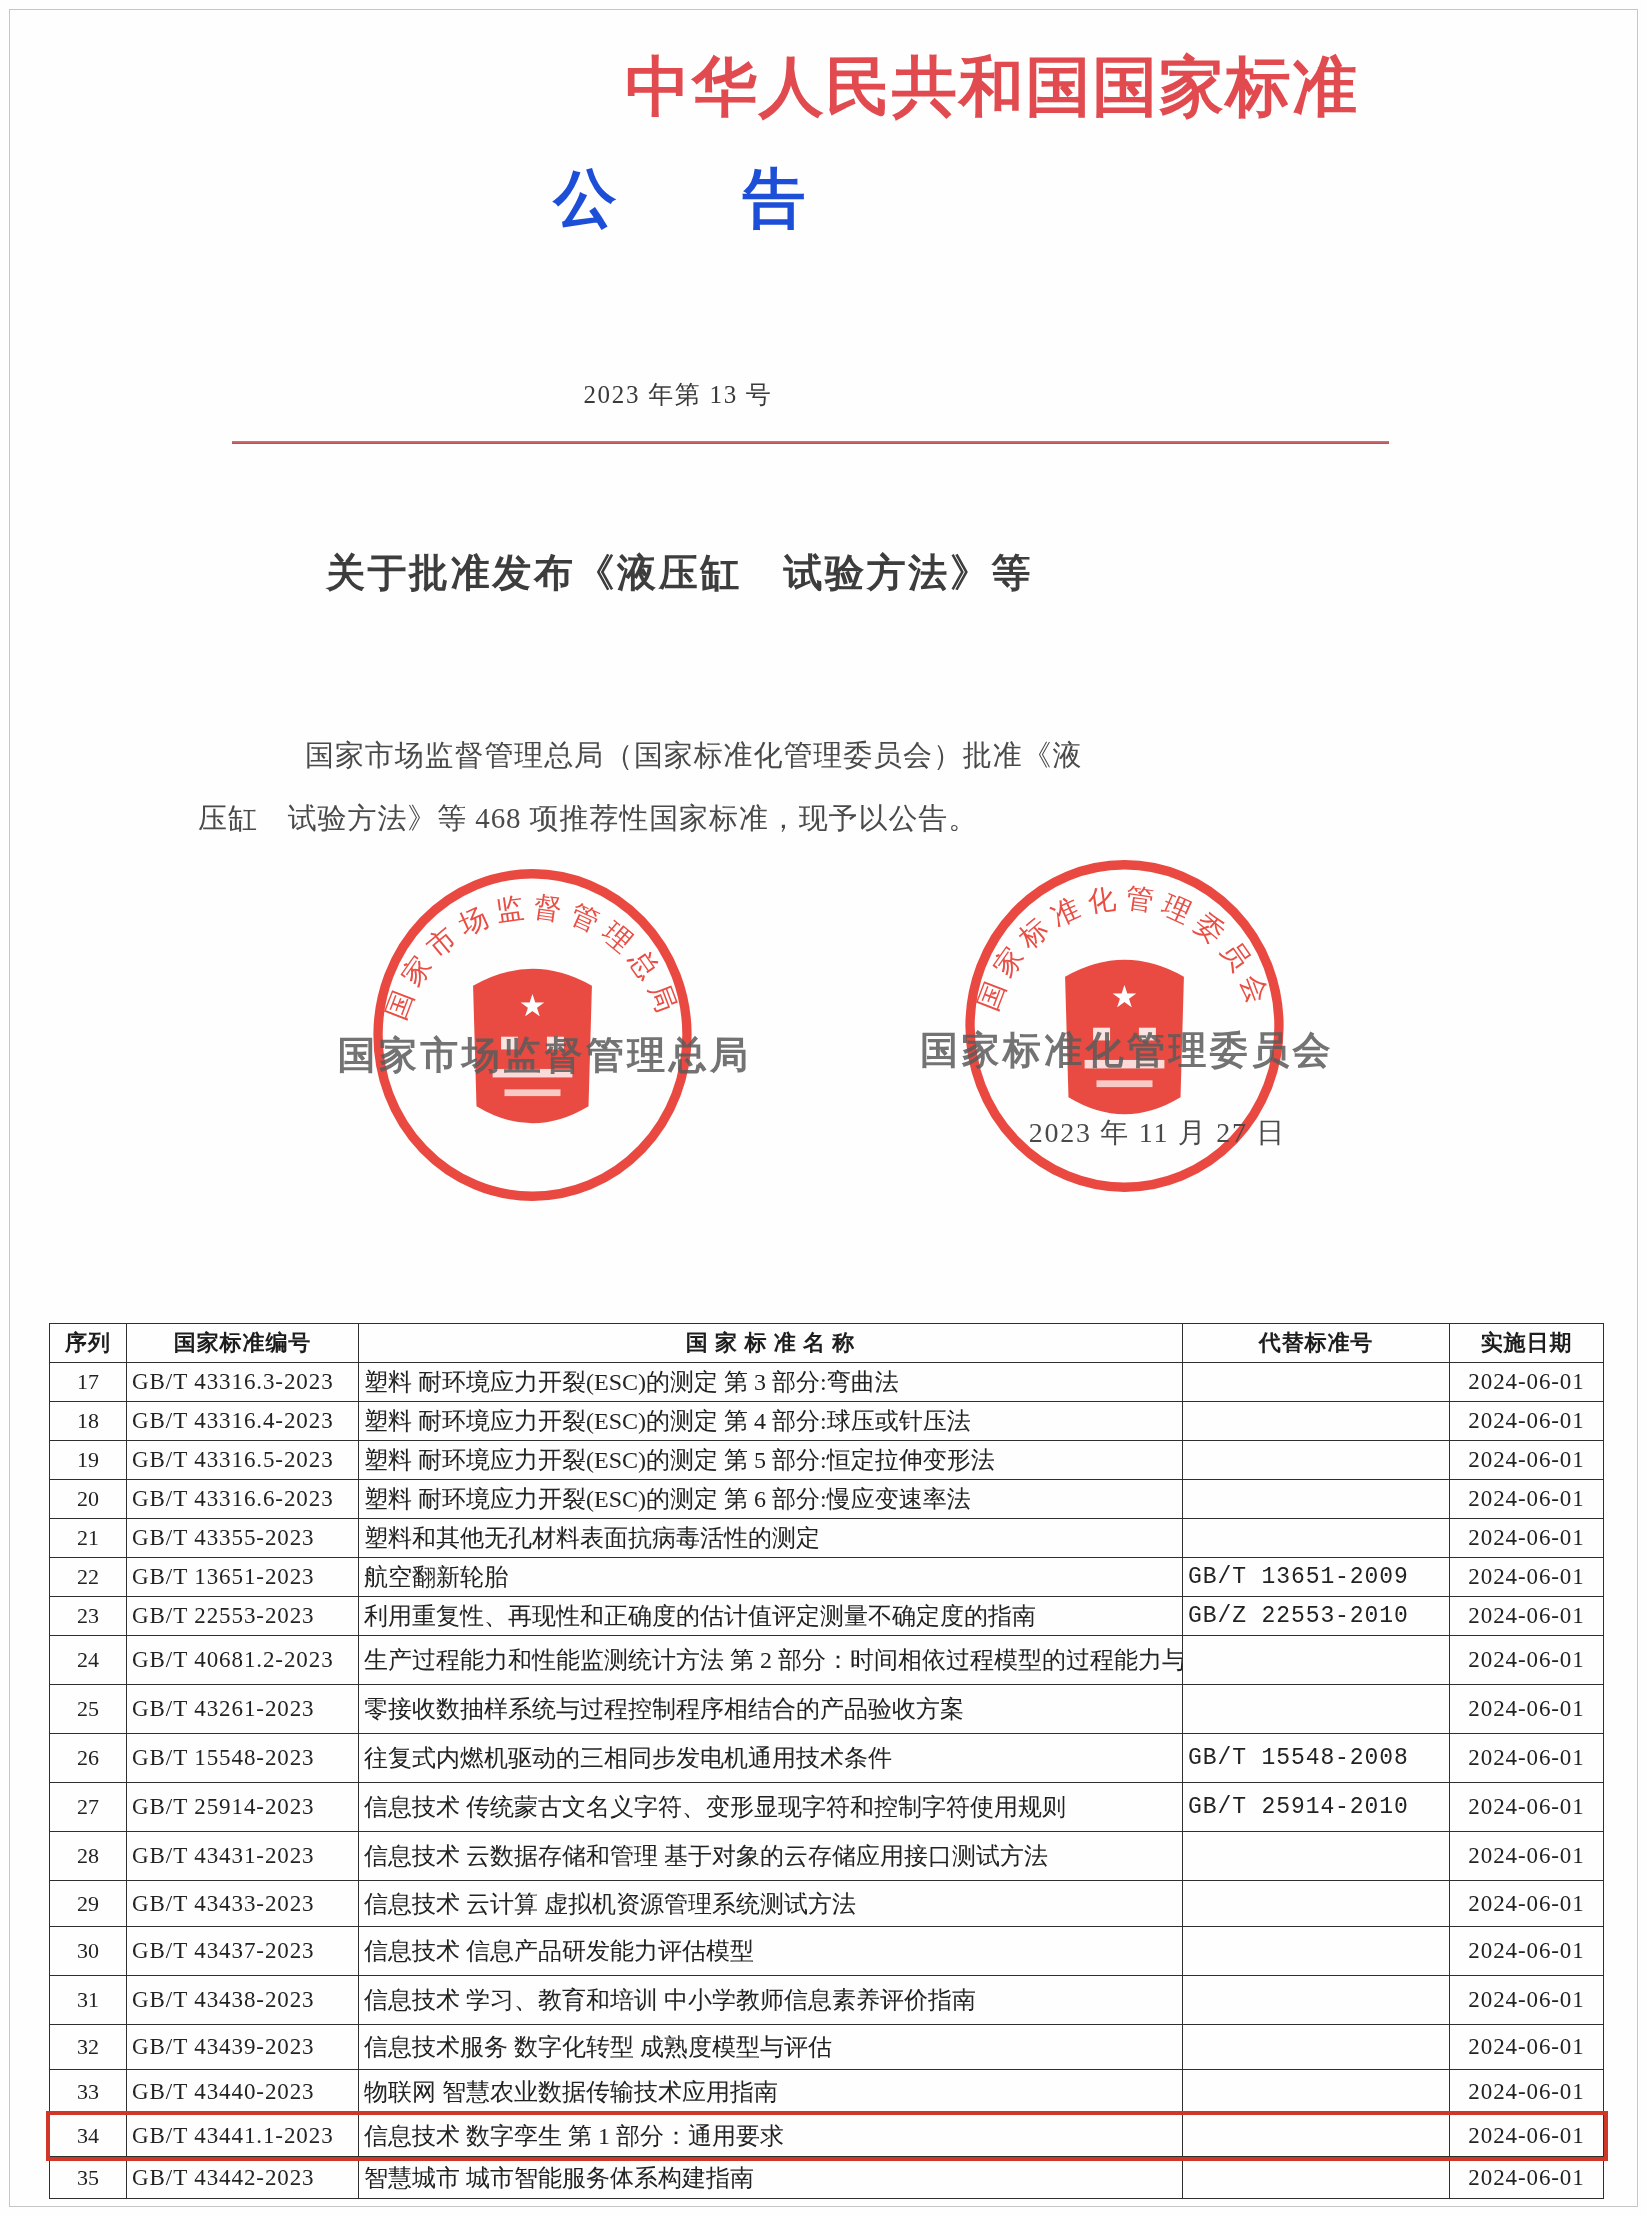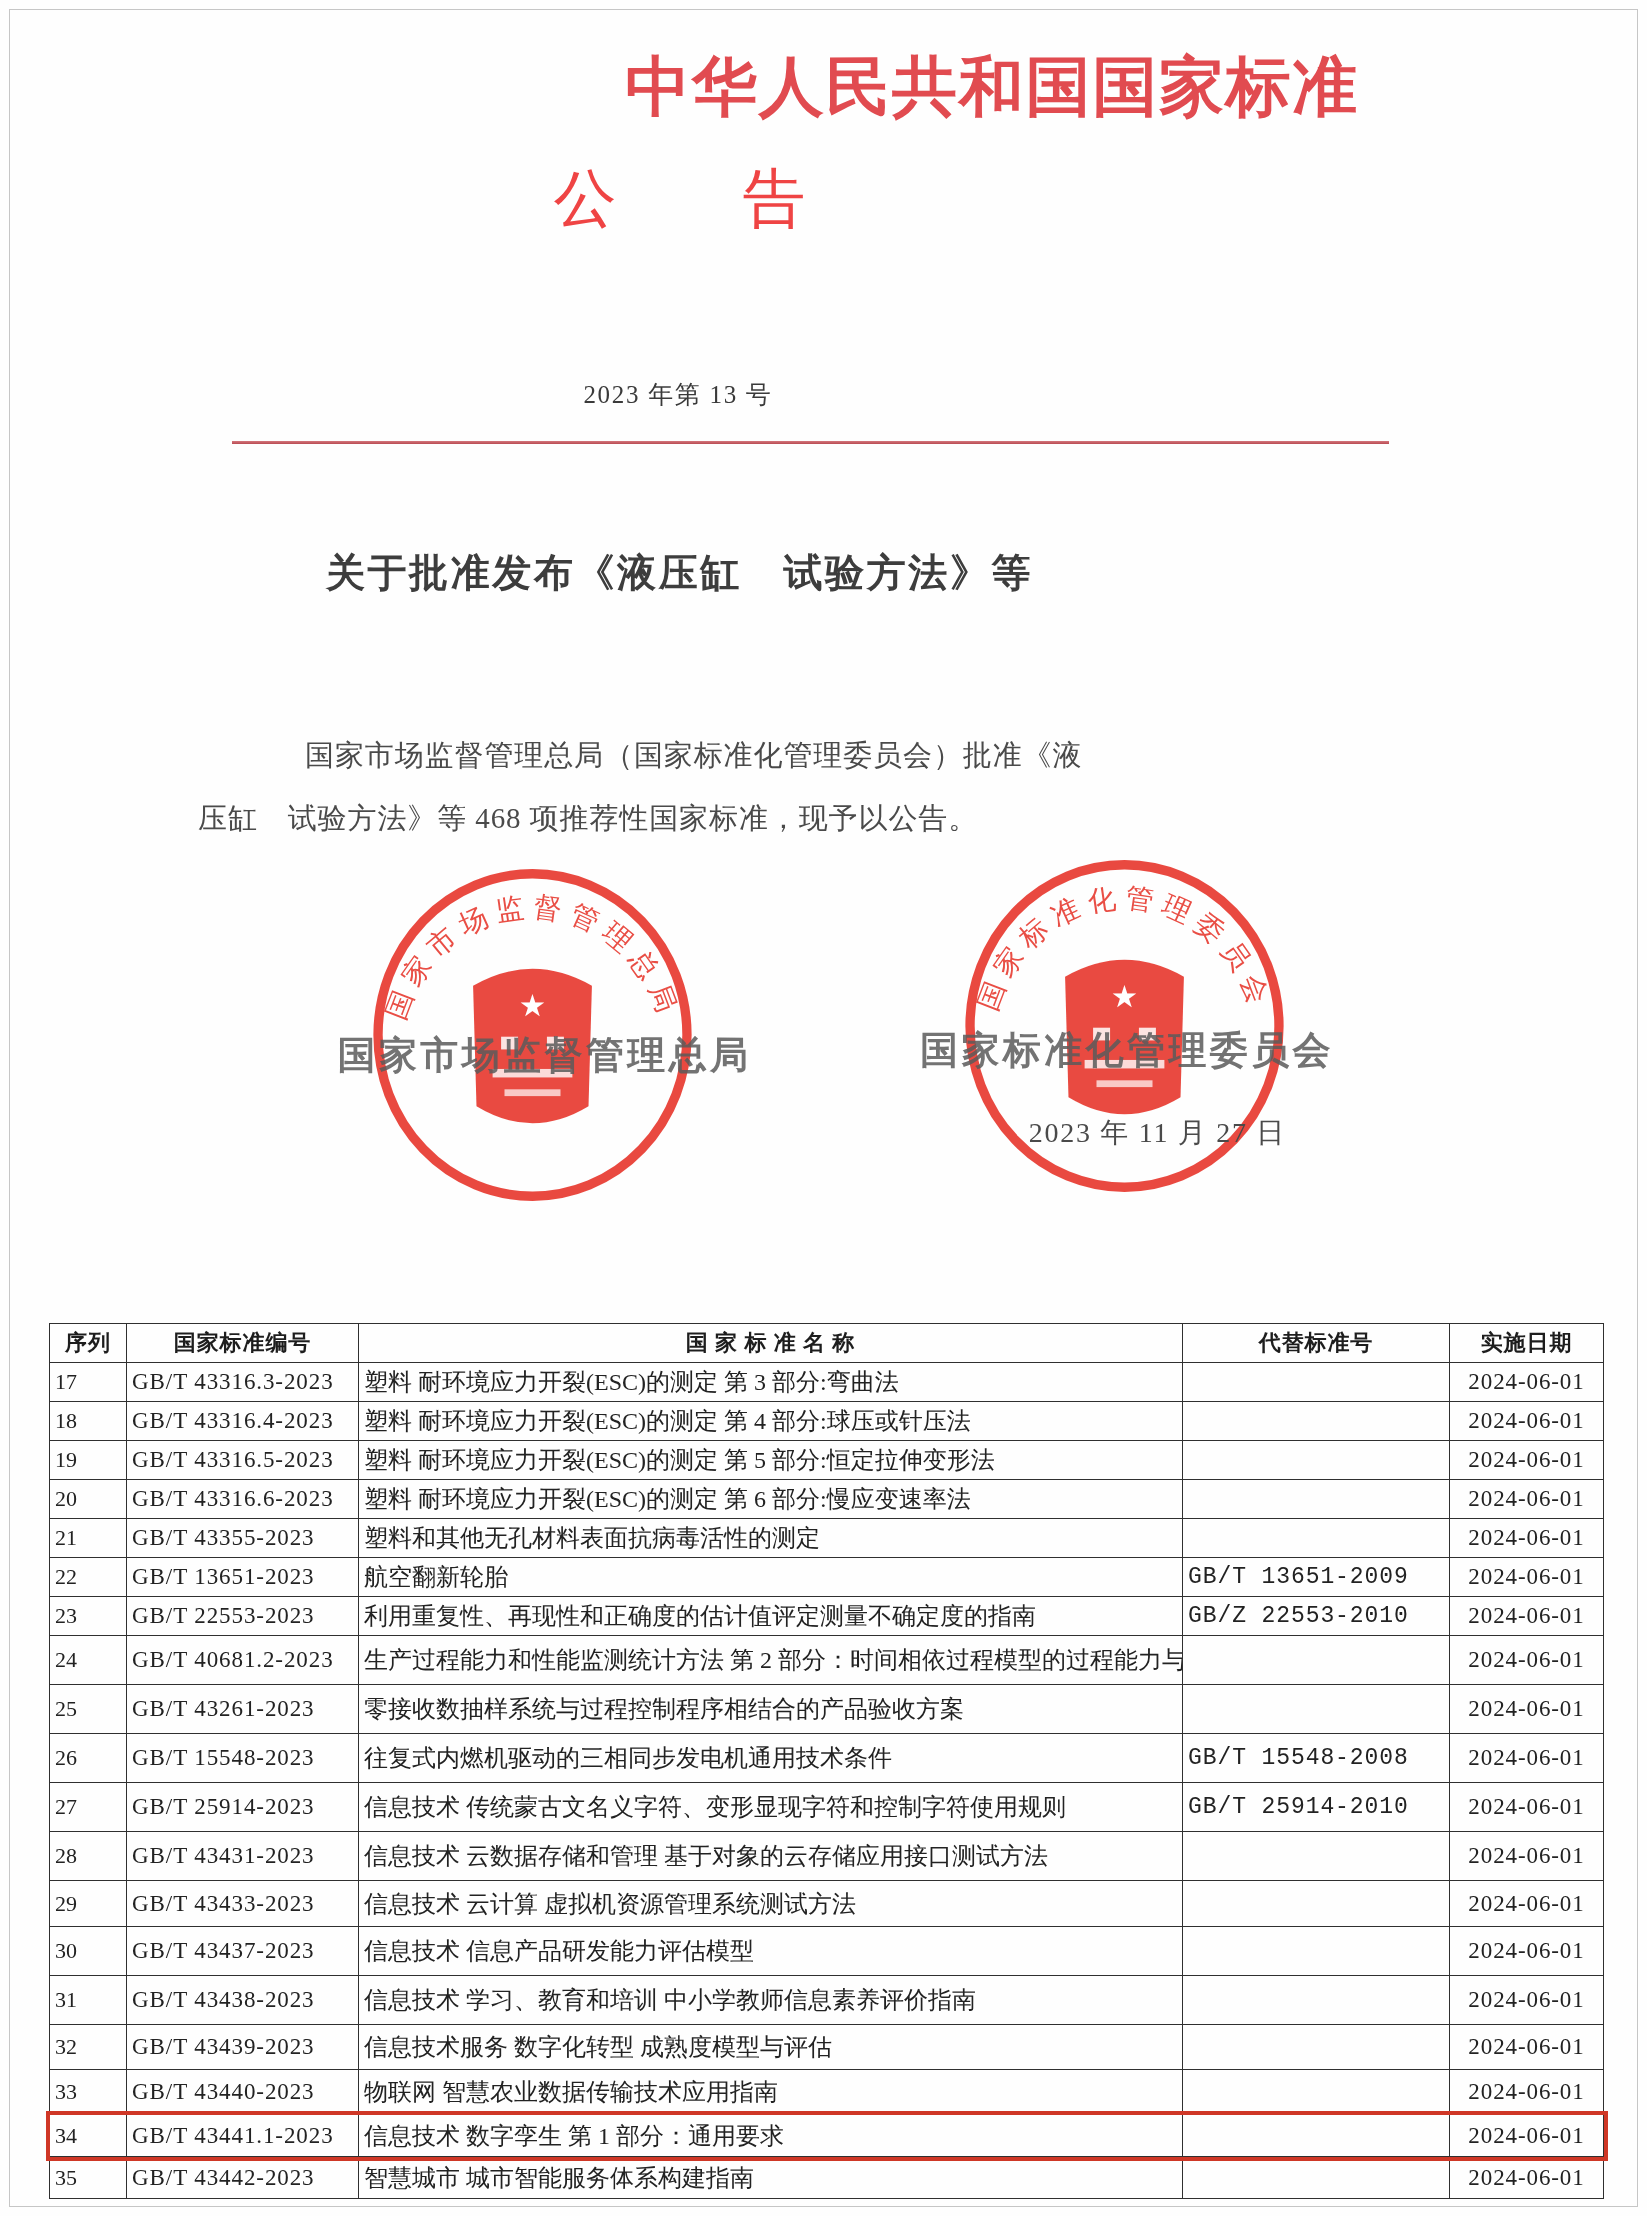--- a/index.html
+++ b/index.html
@@ -9,21 +9,21 @@
   }
   .page-frame{position:absolute;inset:8.6px;border:0.9px solid #c6c6c6;pointer-events:none;}
 
   .masthead{
     position:absolute;left:0;top:43px;width:1359px;text-align:right;
     font-size:65px;font-weight:bold;letter-spacing:1.7px;color:#e14b50;
     text-shadow:0 0 0.9px rgba(255,255,255,.6);
   }
   .gazette-word{
     position:absolute;left:0;top:156px;width:1359px;text-align:center;
-    font-size:63px;font-weight:normal;color:#ef4444;
+    font-size:63px;font-weight:bold;color:#1d4ed8;
   }
   .issue-number{
     position:absolute;left:0;top:378px;width:1356px;text-align:center;
     font-size:25px;color:#3a3a3a;letter-spacing:1.7px;
   }
   .red-divider{
     position:absolute;left:232px;top:441px;width:1157px;height:3.4px;
     background:linear-gradient(#d4777c,#b84a52);
   }
   .doc-title{position:absolute;left:0;width:1359px;text-align:center;
@@ -58,21 +58,21 @@
   table.standards col.w-code{width:232px;}
   table.standards col.w-name{width:824px;}
   table.standards col.w-rep{width:267px;}
   table.standards col.w-date{width:154px;}
   table.standards th,table.standards td{
     border:1.7px solid #2f2f2f;padding:0 5.1px;overflow:hidden;white-space:nowrap;
   }
   table.standards thead th{
     height:38px;font-size:22px;font-weight:bold;text-align:center;letter-spacing:0.9px;color:#1d1d1d;
   }
-  td.c-seq{text-align:left;font-size:22px;}
+  td.c-seq{text-align:center;font-size:22px;}
   td.c-code{text-align:left;padding-left:12px;font-size:23px;letter-spacing:0.9px;}
   td.c-name{text-align:left;padding-left:12px;font-size:24px;}
   td.c-rep{text-align:left;padding-left:12px;font-size:23px;letter-spacing:0.9px;font-family:Liberation Mono, monospace;}
   td.c-date{text-align:center;font-size:23px;letter-spacing:0.9px;}
   tr.highlight{outline:4.3px solid #cf3726;outline-offset:-0.9px;padding-left:34px;}
 </style>
 </head>
 <body>
 
 <div class="page">

